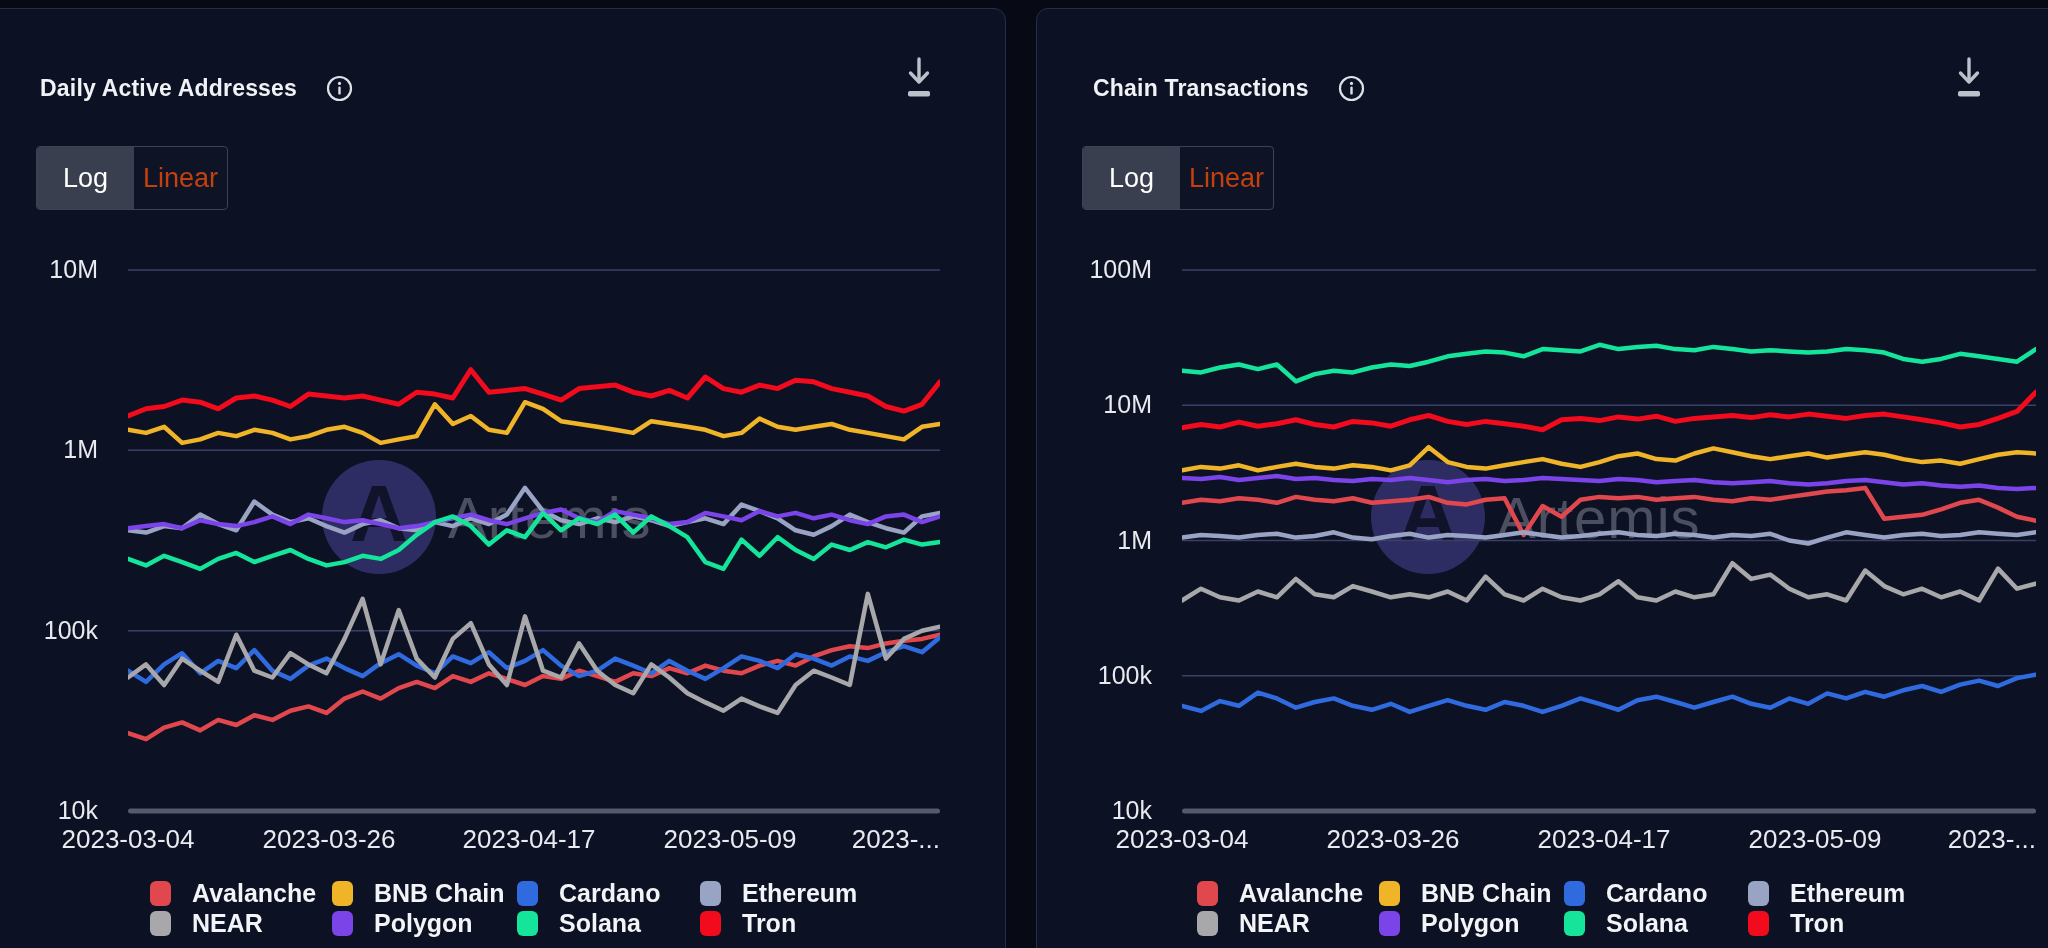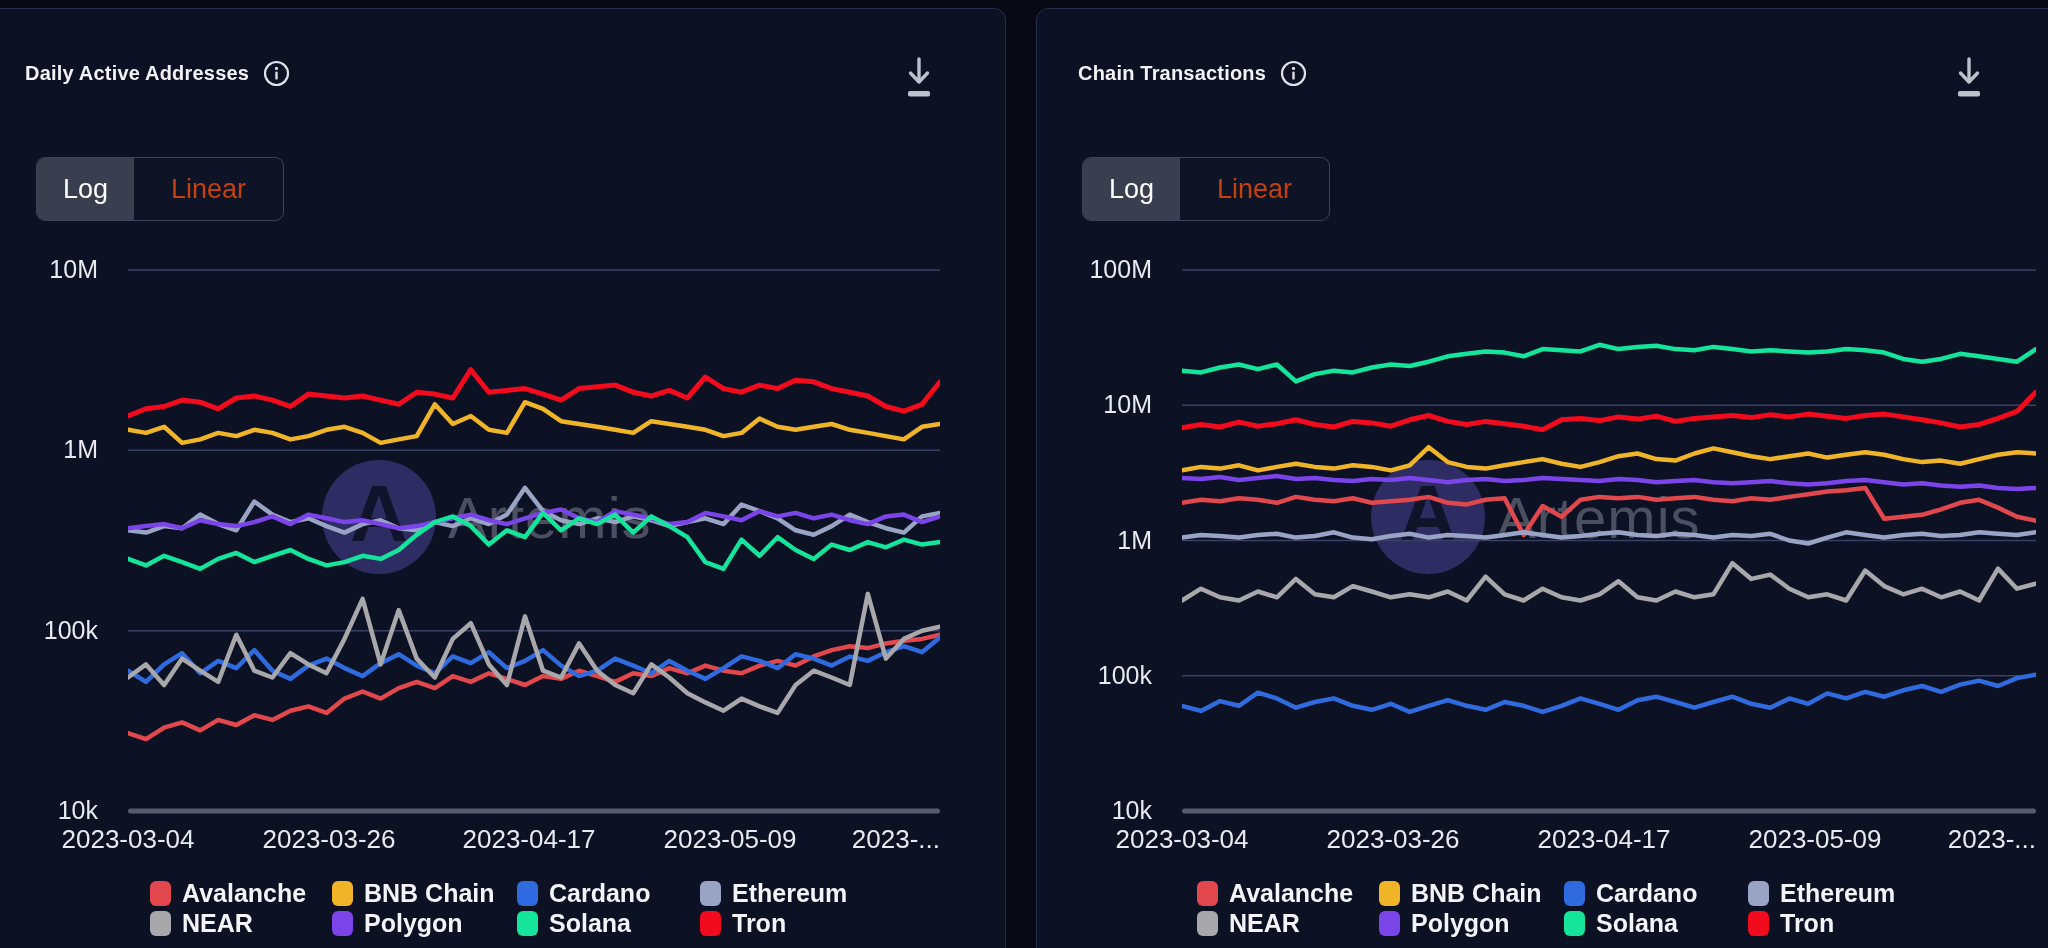--- a/index.html
+++ b/index.html
@@ -2,32 +2,32 @@
 <html><head>
 <meta charset="utf-8">
 <style>
   html,body{margin:0;padding:0;background:#070a14;}
   body{width:2048px;height:948px;overflow:hidden;font-family:"Liberation Sans",sans-serif;}
   .stage{position:relative;width:2048px;height:948px;}
   .panel{position:absolute;top:8px;height:952px;background:#0d1124;border:1px solid #262d49;border-radius:12px;z-index:0;box-sizing:border-box;}
   .panel-left{left:-14px;width:1020px;}
   .panel-right{left:1036px;width:1034px;}
   .title-row{position:absolute;top:60px;display:flex;align-items:center;gap:14px;z-index:3;}
-  .chart-title{margin:0;font-size:20px;font-weight:600;color:#f1f2f6;letter-spacing:.2px;}
+  .chart-title{margin:15px;font-size:23px;font-weight:600;color:#f1f2f6;letter-spacing:.2px;}
   .info-svg{width:27px;height:27px;cursor:pointer;}
   .dl{position:absolute;top:56px;width:34px;height:46px;background:none;border:none;padding:0;cursor:pointer;z-index:3;}
-  .toggle{position:absolute;top:157px;width:248px;height:64px;border:1.5px solid #3c4258;border-radius:9px;display:flex;overflow:hidden;z-index:3;box-sizing:border-box;background:rgba(255,255,255,0.012);}
+  .toggle{position:absolute;top:146px;width:192px;height:64px;border:1.5px solid #3c4258;border-radius:4px;display:flex;overflow:hidden;z-index:3;box-sizing:border-box;background:rgba(255,255,255,0.012);}
   .seg{flex:0 0 97px;display:flex;align-items:center;justify-content:center;font-family:"Liberation Sans",sans-serif;font-size:27px;color:#c2410c;background:transparent;border:none;cursor:pointer;padding:0;}
   .seg.active{background:#3a3f50;color:#ffffff;}
   .seg.linear{flex:1;}
   .chart{position:absolute;top:262px;z-index:2;}
   .layer{position:absolute;inset:0;z-index:3;}
   .ylab{position:absolute;width:110px;text-align:right;font-size:25px;color:#e8eaef;}
   .xlab{position:absolute;width:200px;font-size:26px;color:#e8eaef;}
-  .legend-item{position:absolute;display:flex;align-items:center;gap:11px;height:27px;cursor:pointer;}
+  .legend-item{position:absolute;display:flex;align-items:center;gap:21px;height:27px;cursor:pointer;}
   .legend-swatch{width:21px;height:25px;border-radius:6px;flex:0 0 21px;}
   .legend-label{font-size:25px;font-weight:700;color:#f3f4f7;line-height:27px;white-space:nowrap;}
   .wm{position:absolute;z-index:1;display:flex;align-items:center;gap:12px;}
   .wm-circle{width:114px;height:114px;border-radius:50%;background:rgba(97,88,196,.40);display:flex;align-items:center;justify-content:center;}
   .wm-a{font-size:80px;font-weight:800;color:rgba(9,12,28,.8);transform:translateY(-3px);}
   .wm-text{font-size:58px;font-weight:500;color:rgba(150,155,170,.45);letter-spacing:1px;}
 </style>
 </head>
 <body>
 

